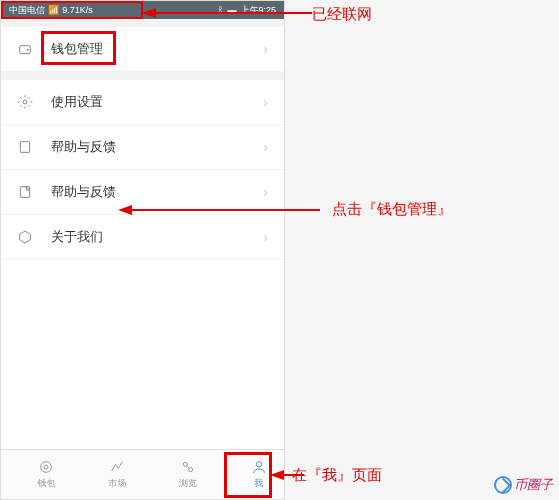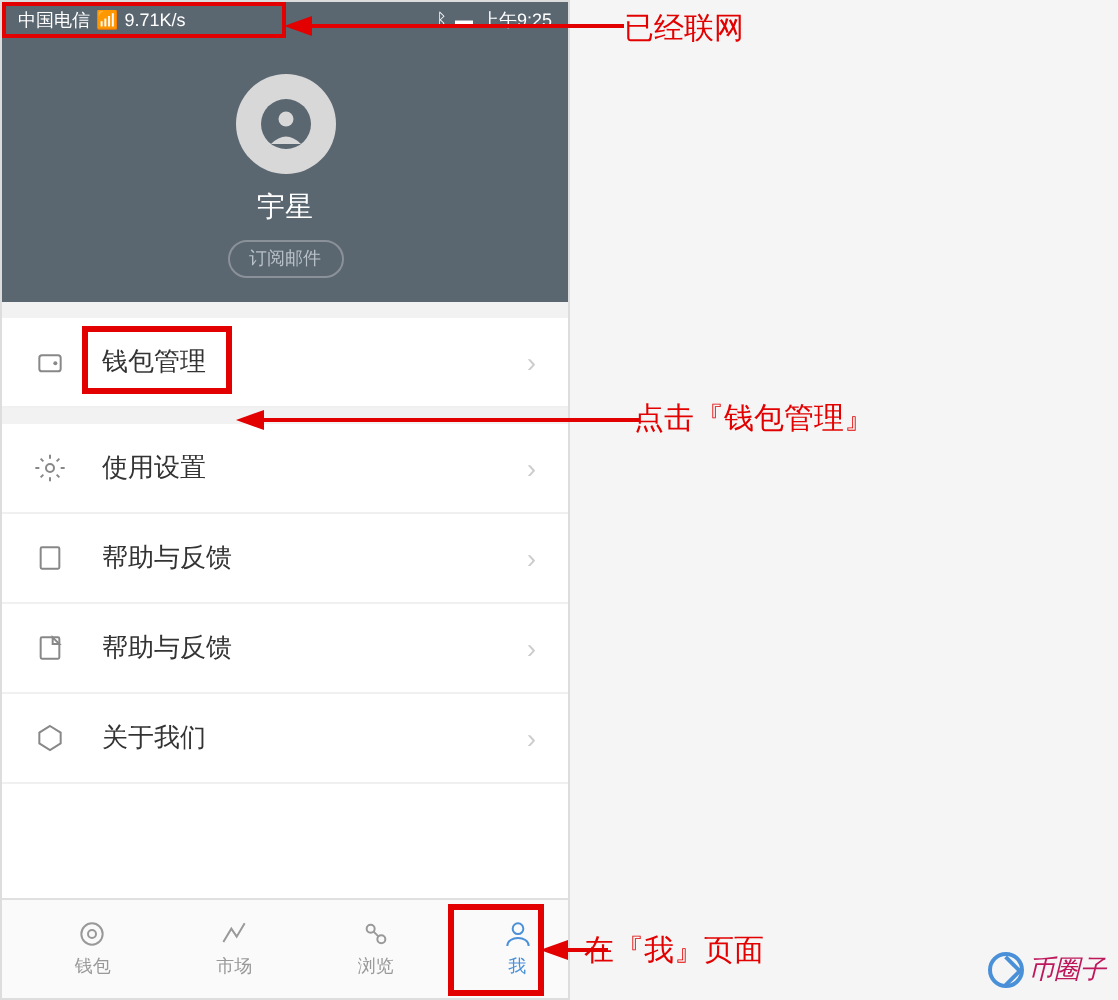--- a/index.html
+++ b/index.html
@@ -21,21 +21,21 @@
 .menu-item { display: flex; align-items: center; padding: 13px 16px; background: #fff; border-bottom: 1px solid #f0f0f0; font-size: 13px; color: #333; position: relative; }
 .menu-item .icon-wrap { width: 22px; margin-right: 12px; color: #888; display: flex; }
 .menu-item .chevron { margin-left: auto; color: #ccc; font-size: 14px; }
 .wallet-highlight { position: absolute; top: 4px; left: 40px; width: 75px; height: 34px; border: 3px solid #e30000; pointer-events: none; z-index: 10; }
 .tab-bar { position: absolute; bottom: 0; left: 0; right: 0; height: 50px; background: #fafafa; border-top: 1px solid #e0e0e0; display: flex; }
 .tab-item { flex: 1; display: flex; flex-direction: column; align-items: center; justify-content: center; gap: 2px; font-size: 9px; color: #999; padding-left: 20px; }
 .tab-item.active { color: #4a90d9; }
 .tab-highlight { position: absolute; top: 2px; right: 12px; width: 48px; height: 46px; border: 3px solid #e30000; pointer-events: none; z-index: 10; }
 .annotation { position: absolute; color: #e30000; font-size: 15px; }
 .ann1 { top: 5px; left: 312px; }
-.ann2 { top: 200px; left: 317px; }
+.ann2 { top: 200px; left: 332px; }
 .ann3 { top: 466px; left: 292px; }
 .arrow { position: absolute; pointer-events: none; }
 .arrow-line { stroke: #e30000; stroke-width: 2; fill: none; }
 .arrow-head { fill: #e30000; }
 .watermark { position: absolute; right: 6px; bottom: 6px; font-size: 13px; color: #be185d; font-style: italic; display: flex; align-items: center; gap: 2px; }
 .wm-circle { width: 18px; height: 18px; border-radius: 50%; border: 2px solid #4a90d9; position: relative; }
 .wm-circle::after { content: ""; position: absolute; width: 9px; height: 9px; border: 2px solid #4a90d9; border-left: none; border-top: none; transform: rotate(-45deg); top: 2px; left: 2px; }
 .ico { width: 16px; height: 16px; }
 </style>
 </head>
@@ -50,31 +50,20 @@
       <span>📶</span>
       <span>9.71K/s</span>
     </div>
     <div class="status-right">
       <span>ᛒ</span>
       <span>▬</span>
       <span>上午9:25</span>
     </div>
   </div>
 
-  <div class="profile-section">
-    <div class="avatar">
-      <svg viewBox="0 0 24 24">
-          <circle cx="12" cy="12" r="10" fill="#5a6670"></circle>
-          <circle cx="12" cy="10" r="3" fill="#d8d8d8"></circle>
-          <path d="M6 20 Q12 14 18 20" fill="#d8d8d8"></path>
-        </svg>
-    </div>
-    <div class="username">宇星</div>
-    <div class="sub-btn">订阅邮件</div>
-  </div>
 
 
   <div class="menu-gap"></div>
 
   <div class="menu-item">
     <div class="wallet-highlight"></div>
     <span class="icon-wrap">
         <svg class="ico" viewBox="0 0 24 24">
           <rect x="4" y="7" width="16" height="12" rx="2" fill="none" stroke="#888" stroke-width="1.5"></rect>
           <circle cx="16" cy="13" r="1.5" fill="#888"></circle>

